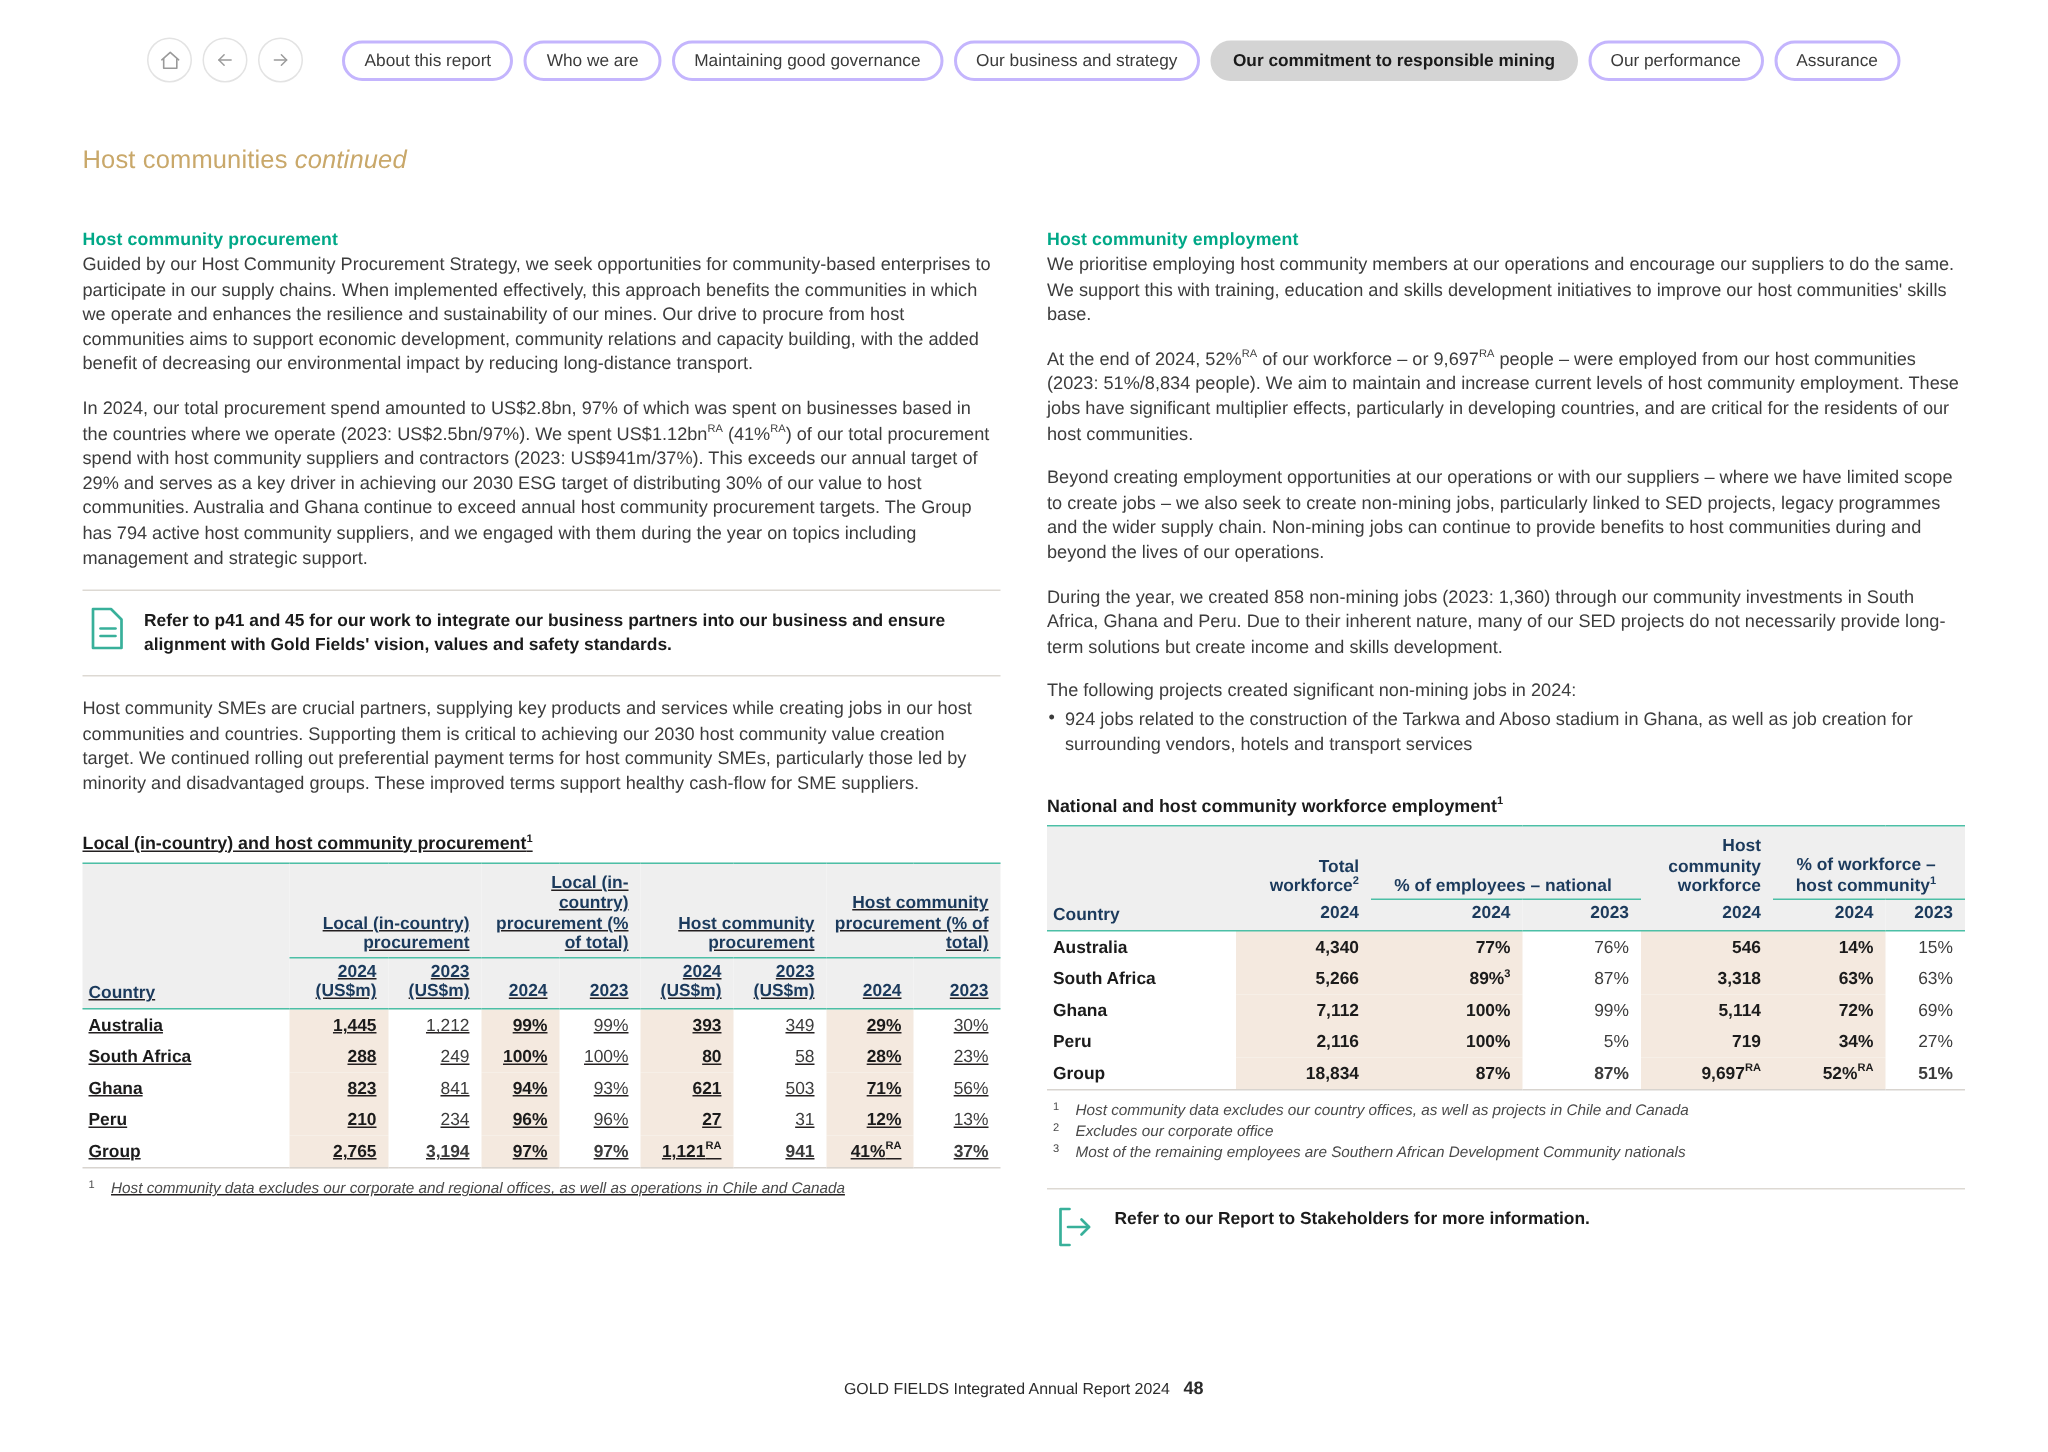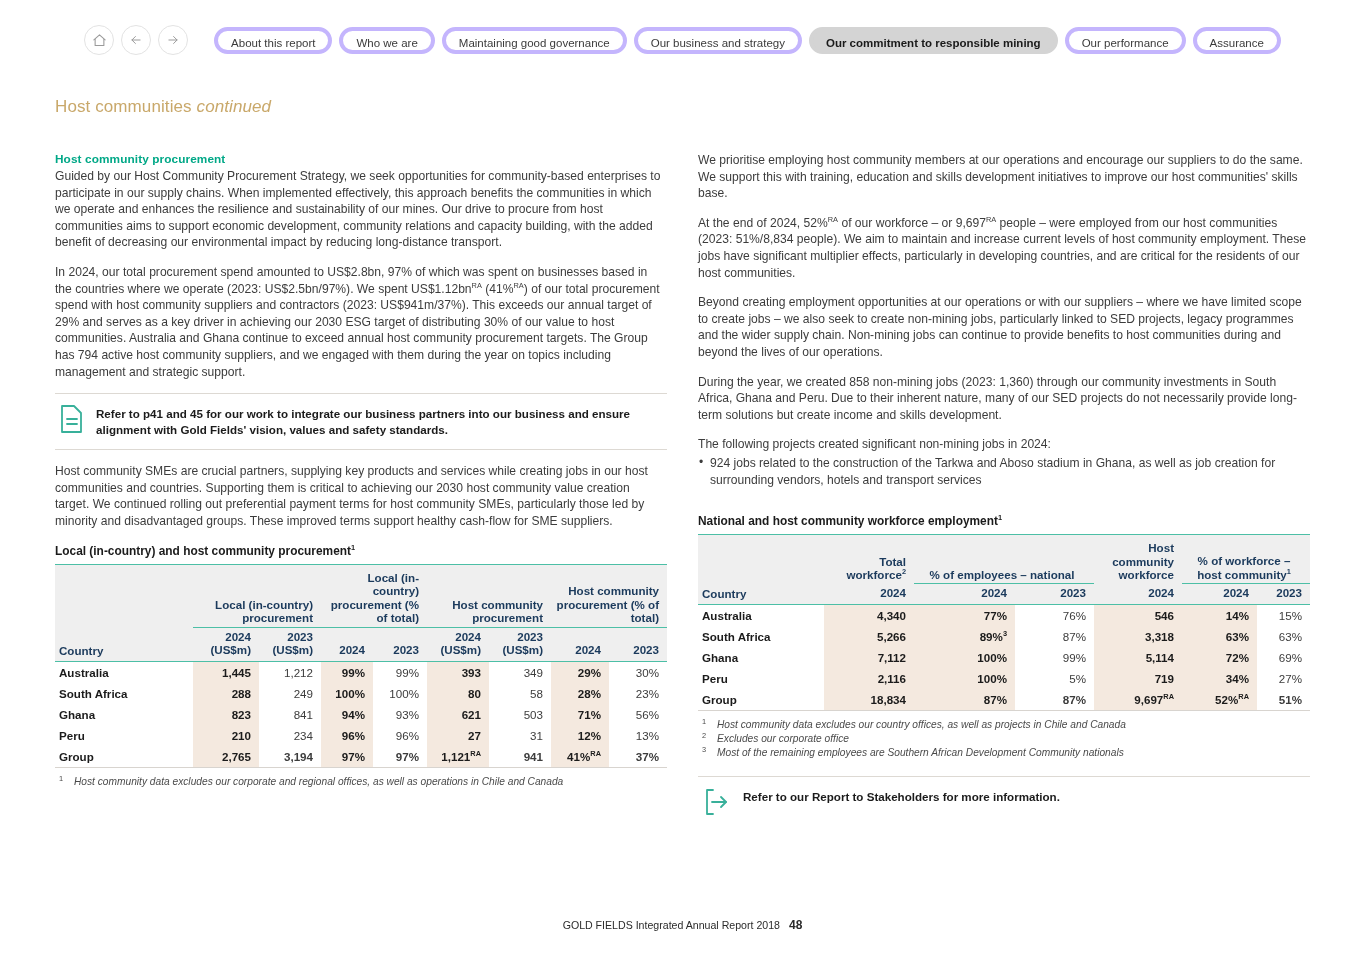--- a/index.html
+++ b/index.html
@@ -19,21 +19,21 @@
     display:flex; align-items:center; justify-content:center; gap:7px;
   }
   .navcircle {
     width:30px; height:30px; border-radius:50%;
     border:1px solid #e3e3e3; background:#fff;
     display:flex; align-items:center; justify-content:center;
     color:#9a9a9a;
   }
   .navcircle svg { display:block; }
   .navpill {
-    height:27px; border-radius:14px; border:4px solid #c4b5fd;
+    height:27px; border-radius:14px; border:2px solid #c4b5fd;
     background:#fff; color:#3b3b3b;
     font-size:11.5px; line-height:25px;
     padding:0 13px; white-space:nowrap;
   }
   .navpill.active { background:#d4d4d4; border-color:#d4d4d4; color:#1a1a1a; font-weight:bold; }
   .navgap { width:12px; }
 
   
   #pagetitle {
     position:absolute; left:55px; top:97px;
@@ -164,21 +164,21 @@
           <path d="M3 2h12l7 7v19H3z"></path>
           <path d="M8 15h10"></path>
           <path d="M8 20h10"></path>
         </svg>
     </span>
     <span class="rtext">Refer to p41 and 45 for our work to integrate our business partners into our business and ensure alignment with Gold Fields' vision, values and safety standards.</span>
   </div>
 
   <p class="body" style="margin-top:13px;">Host community SMEs are crucial partners, supplying key products and services while creating jobs in our host communities and countries. Supporting them is critical to achieving our 2030 host community value creation target. We continued rolling out preferential payment terms for host community SMEs, particularly those led by minority and disadvantaged groups. These improved terms support healthy cash-flow for SME suppliers.</p>
 
-  <div style="margin-top:14px;">
+  <div style="margin-top:24px;text-decoration:underline;">
     <div class="tbl-title">
       <span>Local (in-country) and host community procurement</span><sup>1</sup>
     </div>
 
     <table class="data">
       <colgroup>
         <col style="width:138px">
           <col style="width:66px">
           <col style="width:62px">
         <col style="width:52px">
@@ -271,20 +271,21 @@
       <div class="fn">
         <span class="fnum">1</span>
         <span>Host community data excludes our corporate and regional offices, as well as operations in Chile and Canada</span>
       </div>
     </div>
   </div>
 </div>
 
 <div class="col" id="colRight">
 
+  <h2 class="sub">Host community employment</h2>
 
   <p class="body">We prioritise employing host community members at our operations and encourage our suppliers to do the same. We support this with training, education and skills development initiatives to improve our host communities' skills base.</p>
   <p class="body">At the end of 2024, 52%<sup>RA</sup> of our workforce – or 9,697<sup>RA</sup> people – were employed from our host communities (2023: 51%/8,834 people). We aim to maintain and increase current levels of host community employment. These jobs have significant multiplier effects, particularly in developing countries, and are critical for the residents of our host communities.</p>
   <p class="body">Beyond creating employment opportunities at our operations or with our suppliers – where we have limited scope to create jobs – we also seek to create non-mining jobs, particularly linked to SED projects, legacy programmes and the wider supply chain. Non-mining jobs can continue to provide benefits to host communities during and beyond the lives of our operations.</p>
   <p class="body">During the year, we created 858 non-mining jobs (2023: 1,360) through our community investments in South Africa, Ghana and Peru. Due to their inherent nature, many of our SED projects do not necessarily provide long-term solutions but create income and skills development.</p>
   <p class="body" style="margin-bottom:2px;">The following projects created significant non-mining jobs in 2024:</p>
 
   <ul class="bullets">
     <li>924 jobs related to the construction of the Tarkwa and Aboso stadium in Ghana, as well as job creation for surrounding vendors, hotels and transport services</li>
   </ul>
@@ -393,14 +394,14 @@
             <path d="M8 15h14"></path>
             <path d="M17 10l5 5-5 5"></path>
           </svg>
       </span>
       <span class="rtext">Refer to our Report to Stakeholders for more information.</span>
     </div>
   </div>
 </div>
 
 <div id="footer">
-  <span>GOLD FIELDS Integrated Annual Report 2018</span><span class="pg">48</span>
+  <span>GOLD FIELDS Integrated Annual Report 2024</span><span class="pg">48</span>
 </div>
 
 </body></html>

